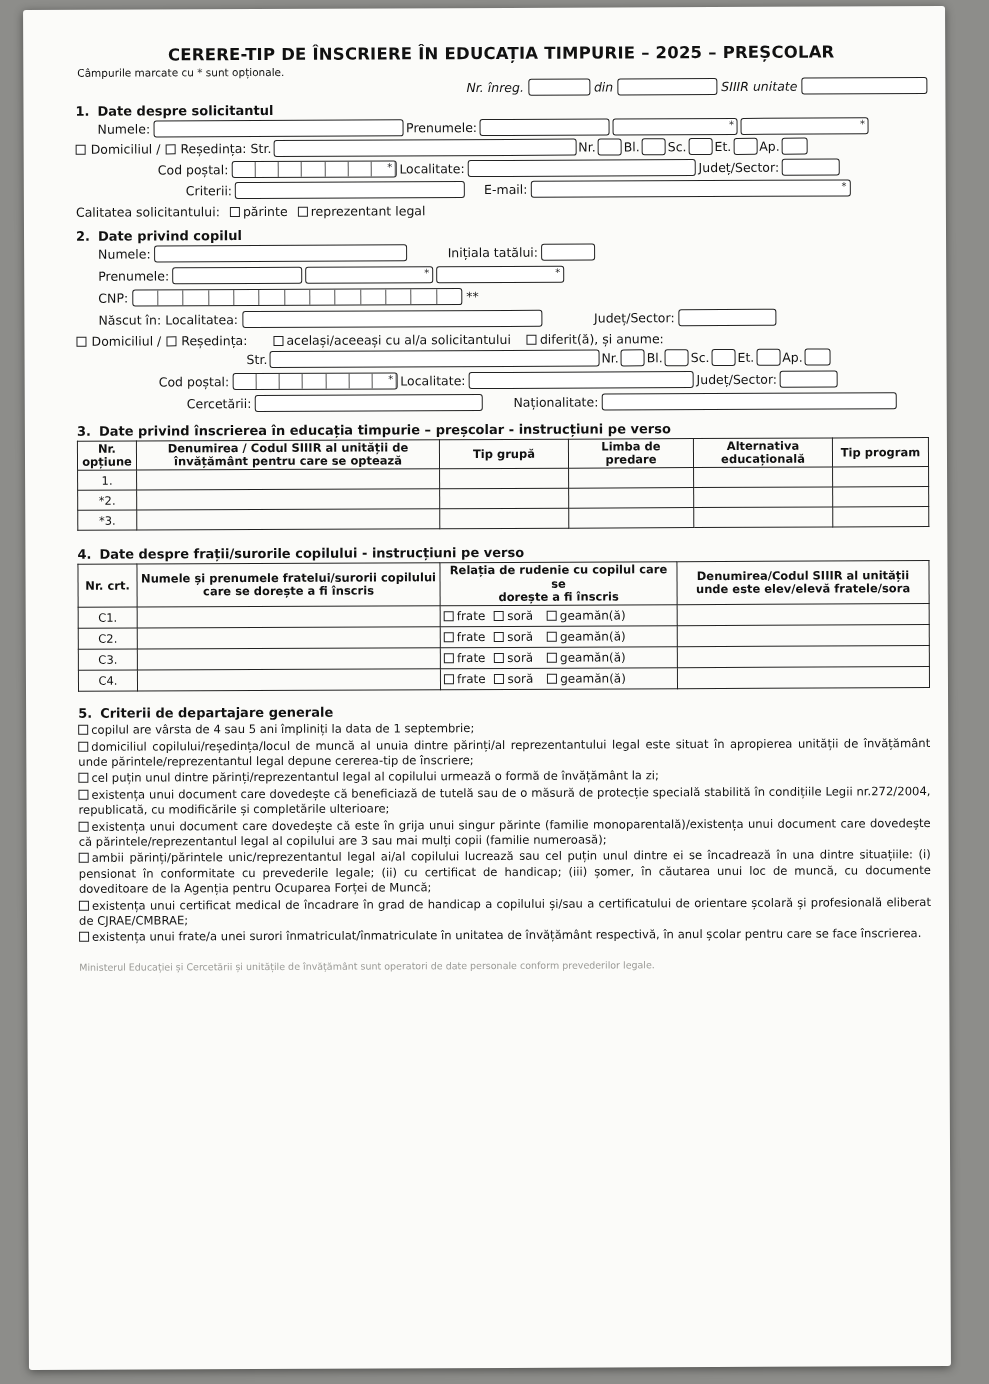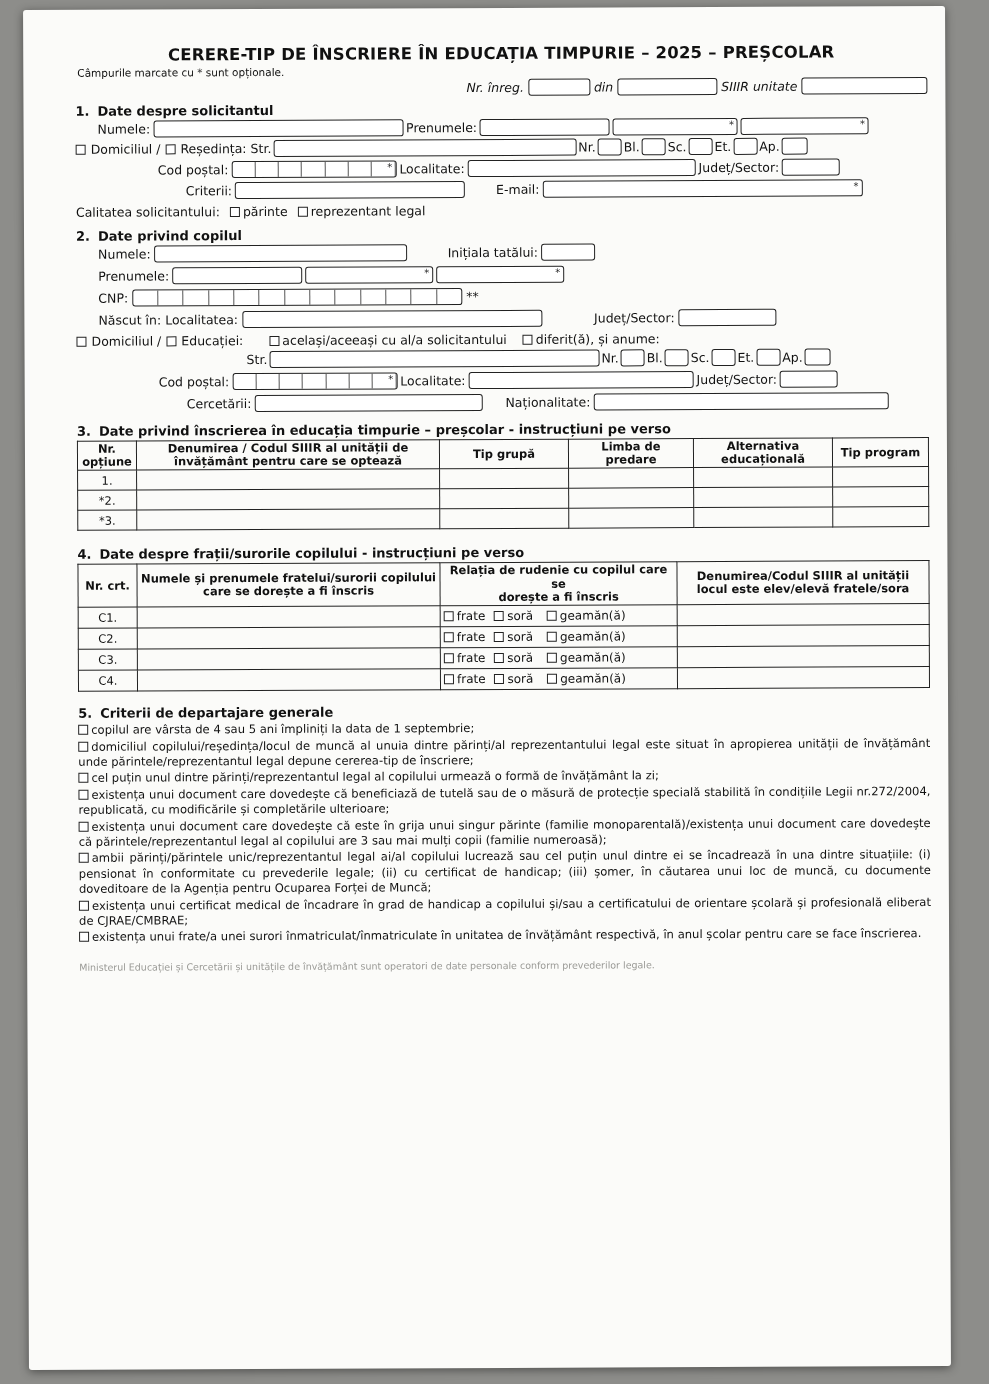--- a/index.html
+++ b/index.html
@@ -149,21 +149,21 @@
       </span>
       <span class="lbl">Localitate:</span>
       <span class="box" style="width:228px;"></span>
       <span class="lbl">Județ/Sector:</span>
       <span class="box" style="width:58px;"></span>
     </div>
 
     <div class="row" style="margin-top:4px;gap:3px;margin-left:110px;">
       <span class="lbl">Criterii:</span>
       <span class="box" style="width:230px;"></span>
-      <span class="lbl" style="margin-left:28px;">E-mail:</span>
+      <span class="lbl" style="margin-left:16px;">E-mail:</span>
       <span class="box" style="width:320px;">
           <i class="star">*</i>
         </span>
     </div>
 
     <div class="row" style="margin-top:5px;gap:4px;">
       <span class="lbl">Calitatea solicitantului:</span>
       <span class="lbl" style="margin-left:6px;"><span class="cb"></span><span>părinte</span></span>
       <span class="lbl" style="margin-left:6px;"><span class="cb"></span><span>reprezentant legal</span></span>
     </div>
@@ -214,21 +214,21 @@
       <span class="lbl">Născut în: Localitatea:</span>
       <span class="box" style="width:300px;"></span>
       <span class="lbl" style="margin-left:48px;">Județ/Sector:</span>
       <span class="box" style="width:98px;"></span>
     </div>
 
     <div class="row" style="margin-top:5px;gap:2px;">
       <span class="lbl"><span class="cb"></span></span>
       <span class="lbl">Domiciliul /</span>
       <span class="lbl"><span class="cb" style="margin-left:3px;"></span></span>
-      <span class="lbl">Educației:</span>
+      <span class="lbl">Reședința:</span>
       <span class="lbl" style="margin-left:24px;"><span class="cb"></span><span>același/aceeași cu al/a solicitantului</span></span>
       <span class="lbl" style="margin-left:14px;"><span class="cb"></span><span>diferit(ă), și anume:</span></span>
     </div>
 
     <div class="row" style="margin-top:3px;gap:2px;margin-left:170px;">
       <span class="lbl">Str.</span>
       <span class="box" style="width:330px;"></span>
       <span class="lbl">Nr.</span>
       <span class="box" style="width:24px;"></span>
       <span class="lbl">Bl.</span>
@@ -255,21 +255,21 @@
       </span>
       <span class="lbl">Localitate:</span>
       <span class="box" style="width:225px;"></span>
       <span class="lbl">Județ/Sector:</span>
       <span class="box" style="width:58px;"></span>
     </div>
 
     <div class="row" style="margin-top:5px;gap:3px;margin-left:110px;">
       <span class="lbl">Cercetării:</span>
       <span class="box" style="width:228px;"></span>
-      <span class="lbl" style="margin-left:20px;">Naționalitate:</span>
+      <span class="lbl" style="margin-left:28px;">Naționalitate:</span>
       <span class="box" style="width:295px;"></span>
     </div>
 
     <div class="sec" style="margin-top:11px;">
       <span class="secnum">3.</span><span>Date privind înscrierea în educația timpurie – preșcolar - instrucțiuni pe verso</span>
     </div>
 
     <table class="t">
       <thead>
         <tr>
@@ -319,21 +319,21 @@
 
     <table class="t">
       <thead>
         <tr>
           <th style="width:52px;">Nr. crt.</th>
           <th style="width:296px;white-space:pre-line;">Numele și prenumele fratelui/surorii copilului
 care se dorește a fi înscris</th>
           <th style="width:230px;white-space:pre-line;border-radius:10px;">Relația de rudenie cu copilul care se
 dorește a fi înscris</th>
           <th style="white-space:pre-line;">Denumirea/Codul SIIIR al unității
-locul este elev/elevă fratele/sora</th>
+unde este elev/elevă fratele/sora</th>
         </tr>
       </thead>
       <tbody>
         <tr>
           <td class="idx">C1.</td>
           <td style="height:18px;"></td>
           <td class="cell-check">
             <span class="cb"></span><span>frate</span>
             <span class="cb" style="margin-left:5px;"></span><span>soră</span>
             <span class="cb" style="margin-left:10px;"></span><span>geamăn(ă)</span>

